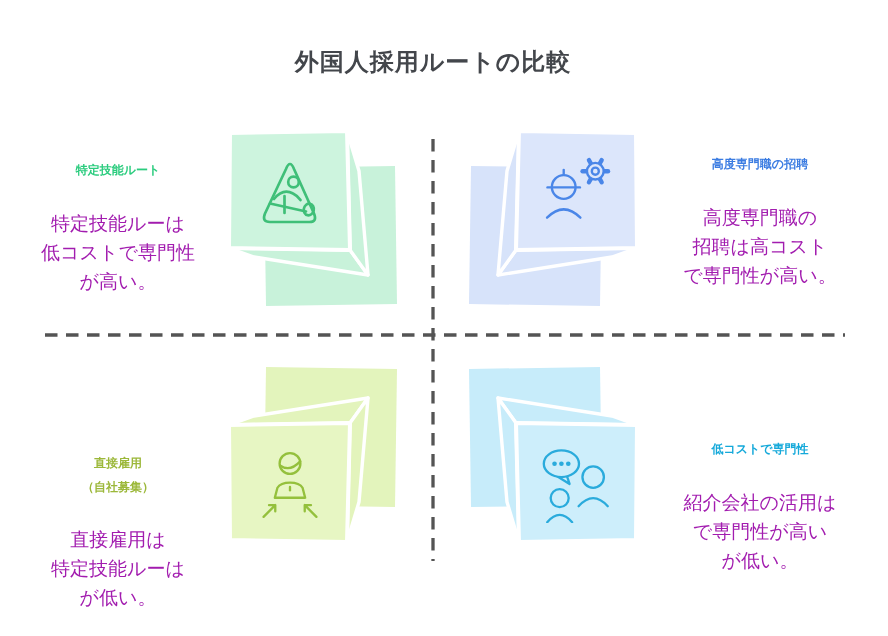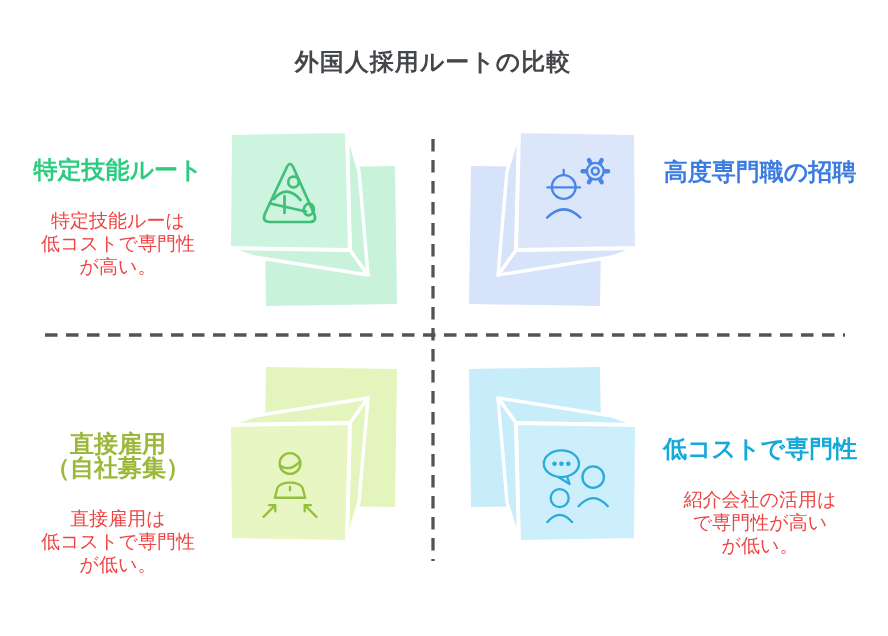--- a/index.html
+++ b/index.html
@@ -7,26 +7,26 @@
   #canvas{position:relative;width:888px;height:636px;background:#fff;overflow:hidden;}
 
   .page-title{
     position:absolute;left:0;top:46px;width:866px;text-align:center;
     font-size:24px;font-weight:bold;color:#43464b;letter-spacing:1px;
   }
 
   .dividers{position:absolute;left:0;top:0;width:888px;height:636px;pointer-events:none;}
 
   .textblock{position:absolute;text-align:center;white-space:pre-line;}
-  .textblock .q-heading{font-size:24px;font-weight:bold;line-height:24px;margin-bottom:9px;}
-  .textblock .q-body{font-size:19px;line-height:23px;color:#ef4444;}
+  .textblock .q-heading{font-size:12px;font-weight:bold;line-height:24px;margin-bottom:9px;}
+  .textblock .q-body{font-size:19px;line-height:29px;color:#a21caf;}
 
   .tb-tl{left:14px;top:140px;width:208px;}
-  .tb-tr{left:648px;top:142px;width:224px;}
-  .tb-bl{left:14px;top:414px;width:208px;}
+  .tb-tr{left:648px;top:134px;width:224px;}
+  .tb-bl{left:14px;top:434px;width:208px;font-family:Liberation Mono, monospace;}
   .tb-br{left:648px;top:419px;width:224px;}
 
   .q-tl{--front:#cdf4de;--shadow:#c8f2da;--icon:#3fbf78;--head:#2bcc7e;}
   .q-tr{--front:#dce6fb;--shadow:#d7e3fa;--icon:#4a86e8;--head:#3b7ce2;}
   .q-bl{--front:#e7f6c3;--shadow:#e3f4bc;--icon:#94c03c;--head:#9cb83a;}
   .q-br{--front:#cdeefb;--shadow:#c7ecfa;--icon:#2aabdc;--head:#15a9da;}
   .q-heading{color:var(--head);}
 
   .cube-box{position:absolute;width:172px;height:190px;}
   .cb-tl{left:226px;top:118px;}
@@ -86,20 +86,23 @@
         <path d="M18,47 Q27,36 37,41.5 Q42,44 44.5,48"></path>
         <path d="M28.5,44 L28.5,61"></path>
         <path d="M14,51.5 L50,59.5"></path>
         <ellipse cx="52.8" cy="57.5" rx="5" ry="5.8" transform="rotate(12 52.8 57.5)"></ellipse>
       </svg>
     </div>
   </div>
 
   <div class="textblock tb-tr q-tr">
     <div class="q-heading">高度専門職の招聘</div>
+    <div class="q-body">高度専門職の
+招聘は高コスト
+で専門性が高い。</div>
   </div>
   <div class="cube-box cb-tr q-tr">
     <svg class="cube" viewBox="0 0 172 190">
         <use href="#cube3d"></use>
       </svg>
     <div class="icon-wrap">
       <svg width="88" height="79" viewBox="0 0 100 90" class="lineart">
         <g stroke-width="5">
           <path d="M81.5,23 L86.5,23"></path>
             <path d="M76.75,31.2 L79.25,35.6"></path>
@@ -115,21 +118,21 @@
         <path d="M36,21.5 L36,27"></path>
         <path d="M17,76 Q36,57 55,76"></path>
       </svg>
     </div>
   </div>
 
   <div class="textblock tb-bl q-bl">
     <div class="q-heading">直接雇用
 （自社募集）</div>
     <div class="q-body">直接雇用は
-低コストで専門性
+特定技能ルーは
 が低い。</div>
   </div>
   <div class="cube-box cb-bl q-bl">
     <svg class="cube" viewBox="0 0 172 190">
         <use href="#cube3d"></use>
       </svg>
     <div class="icon-wrap">
       <svg width="78" height="78" viewBox="0 0 90 90" class="lineart">
         <circle cx="45" cy="22.5" r="12"></circle>
         <path d="M34,25 Q45,32.5 56.8,20"></path>

